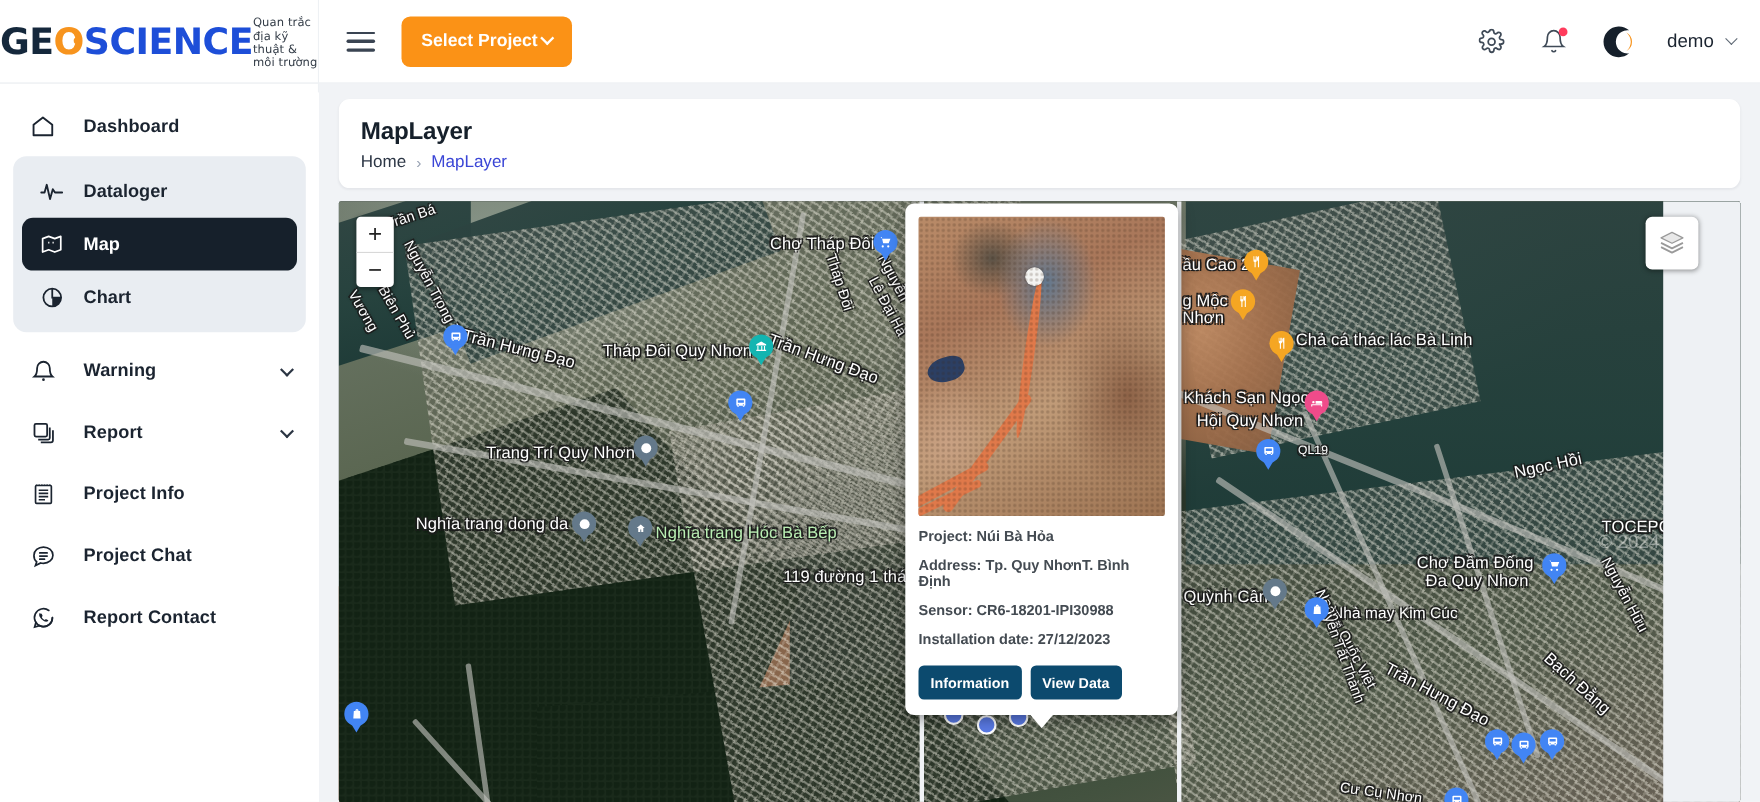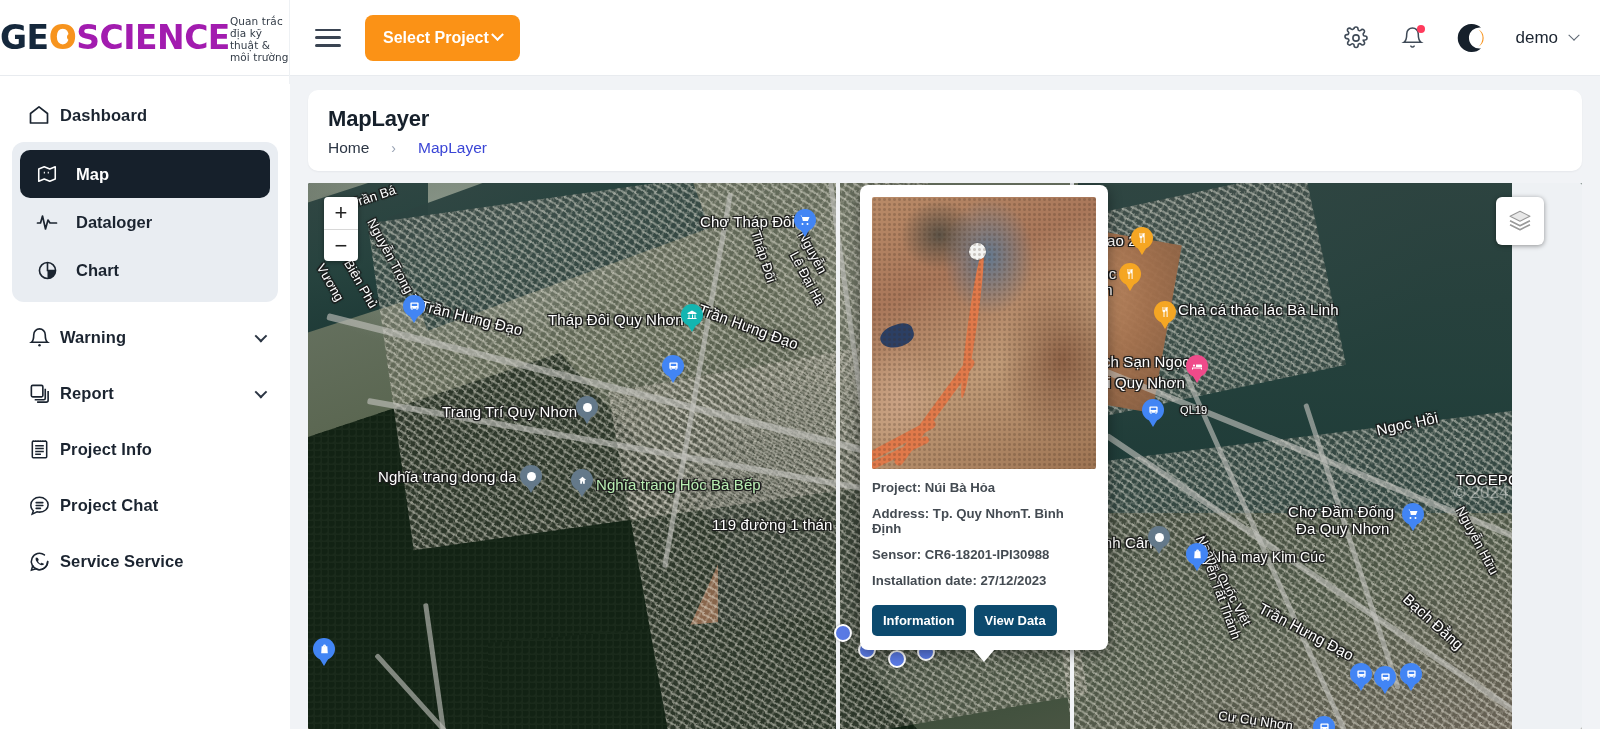--- a/index.html
+++ b/index.html
@@ -33,21 +33,21 @@
     font-family: "DejaVu Sans", sans-serif;
   }
   .logo-geo { color: #15283c; }
   .logo-o {
     color: #f7941e; position: relative; display: inline-block;
   }
   .logo-o .dot {
     position: absolute; width: 6px; height: 6px; border-radius: 50%;
     background: #f7941e; right: 3px; top: 13px;
   }
-  .logo-sci { color: #a21caf; }
+  .logo-sci { color: #1d4ed8; }
   .logo-tag {
     font-size: 10.5px; color: #333c47; margin-top: 3px; letter-spacing: 0.1px;
     font-family: "DejaVu Sans", sans-serif;
   }
 
   .hamburger {
     margin-left: 25px; width: 26px; height: 22px;
     display: flex; flex-direction: column; justify-content: space-between;
     cursor: pointer; padding: 2px 0;
   }
@@ -83,21 +83,21 @@
   .body-row { flex: 1; display: flex; min-height: 0; background: #f1f3f6; }
 
   
   .sidebar {
     width: 290px; flex: 0 0 290px; background: #ffffff;
     padding: 14px 12px 0 12px; overflow: hidden;
   }
   .nav-item {
     height: 50px; display: flex; align-items: center;
     padding: 0 14px; border-radius: 10px; cursor: pointer;
-    gap: 8px; color: #1b2430; margin-bottom: 6px; text-align: right;
+    gap: 24px; color: #1b2430; margin-bottom: 6px; text-align: right;
   }
   .nav-item .label { font-size: 16.5px; font-weight: 600; letter-spacing: 0.1px; }
   .nav-ico { width: 26px; height: 26px; display:flex; align-items:center; justify-content:center; flex: 0 0 26px; }
   .nav-arrow { margin-left: auto; width: 9px; height: 9px; border-right: 2px solid #2b3543; border-bottom: 2px solid #2b3543; transform: rotate(45deg) translateY(-2px); }
   .nav-arrow.up { transform: rotate(-135deg) translate(-2px,-2px); }
 
   .nav-item.active { background: #16202b; color: #ffffff; }
   .nav-item.active .nav-arrow { border-color: #ffffff; }
 
   .submenu { background: #e9edf2; border-radius: 12px; padding: 8px; margin: -4px 0 10px 0; }
@@ -109,21 +109,21 @@
   .sub-item.active { background: #16202b; color: #ffffff; }
 
   
   .content { flex: 1; min-width: 0; padding: 14px 18px 0 18px; display: flex; flex-direction: column; }
   .page-card {
     background: #fff; border-radius: 10px;
     padding: 16px 20px 14px 20px; margin-bottom: 12px;
     box-shadow: 0 1px 2px rgba(16,24,40,.05);
   }
   .page-title { font-size: 22px; font-weight: 700; color: #16202b; letter-spacing: -0.2px; }
-  .crumbs { margin-top: 7px; display: flex; align-items: center; gap: 22px; font-size: 15.5px; }
+  .crumbs { margin-top: 7px; display: flex; align-items: center; gap: 9px; font-size: 15.5px; }
   .crumb-home { color: #2c3645; }
   .crumb-sep { color: #98a2b3; font-size: 14px; }
   .crumb-cur { color: #3b46d6; }
 
   
   .map-wrap {
     flex: 1; position: relative; overflow: hidden; border-radius: 2px;
     background: #2f3b33;
     min-height: 0;
   }
@@ -333,36 +333,36 @@
         <span class="nav-ico">
           <svg width="24" height="24" viewBox="0 0 24 24" fill="none" stroke="currentColor" stroke-width="1.7" stroke-linejoin="round">
               <path d="M3.5 10.5 12 3.8l8.5 6.7V20H3.5z"></path>
             </svg>
         </span>
         <span class="label">Dashboard</span>
       </div>
 
 
       <div class="submenu">
+        <div class="sub-item">
+          <span class="nav-ico">
+            <svg width="24" height="24" viewBox="0 0 24 24" fill="none" stroke="currentColor" stroke-width="1.7" stroke-linecap="round" stroke-linejoin="round">
+                <path d="M2.5 13h3l2-7 3 13 2.5-9 2 3h6.5"></path>
+              </svg>
+          </span>
+          <span class="label">Dataloger</span>
+        </div>
         <div class="sub-item active">
           <span class="nav-ico">
             <svg width="22" height="22" viewBox="0 0 24 24" fill="none" stroke="currentColor" stroke-width="1.7" stroke-linejoin="round">
                 <path d="M3 6.5 9 4.2l6 2.3 6-2.3v13.3l-6 2.3-6-2.3-6 2.3z"></path>
                 <path d="M8.5 10.5h1.2M12.8 10.5H14"></path>
               </svg>
           </span>
           <span class="label">Map</span>
-        </div>
-        <div class="sub-item">
-          <span class="nav-ico">
-            <svg width="24" height="24" viewBox="0 0 24 24" fill="none" stroke="currentColor" stroke-width="1.7" stroke-linecap="round" stroke-linejoin="round">
-                <path d="M2.5 13h3l2-7 3 13 2.5-9 2 3h6.5"></path>
-              </svg>
-          </span>
-          <span class="label">Dataloger</span>
         </div>
         <div class="sub-item">
           <span class="nav-ico">
             <svg width="23" height="23" viewBox="0 0 24 24" fill="none" stroke="currentColor" stroke-width="1.7">
                 <circle cx="12" cy="12" r="8.4"></circle>
                 <path d="M12 3.6V12h8.4"></path>
                 <path d="M12 12 20.4 12A8.4 8.4 0 0 1 12 20.4z" fill="currentColor" stroke="none"></path>
               </svg>
           </span>
           <span class="label">Chart</span>
@@ -414,21 +414,21 @@
       </div>
 
       <div class="nav-item">
         <span class="nav-ico">
           <svg width="23" height="23" viewBox="0 0 24 24" fill="none" stroke="currentColor" stroke-width="1.6" stroke-linecap="round">
               <path d="M20.5 12a8.5 8.5 0 1 1-3.4-6.8"></path>
               <path d="M20.5 12a8.5 8.5 0 0 1-12.1 7.7L3.6 21l1.3-4.6"></path>
               <path d="M9.2 8.4c.3-.6.9-.5 1.2.1l.7 1.4c.2.4 0 .7-.3 1-.4.4-.4.6-.2 1 .4.8 1.3 1.7 2.1 2.1.4.2.6.2 1-.2.3-.3.6-.5 1-.3l1.4.7c.6.3.7.9.1 1.2-1 .6-2.3.6-3.6 0a9 9 0 0 1-4.2-4.2c-.6-1.3-.6-2.6 0-3.6z" fill="currentColor" stroke="none"></path>
             </svg>
         </span>
-        <span class="label">Service Service</span>
+        <span class="label">Report Contact</span>
       </div>
     </div>
 
     <div class="content">
 
       <div class="page-card">
         <div class="page-title">MapLayer</div>
         <div class="crumbs">
           <span class="crumb-home">Home</span>
           <span class="crumb-sep">›</span>
@@ -659,21 +659,21 @@
         </div>
 
         <div id="sensors-layer">
             <div class="sensor-dot" style="left: 526px; top: 441px;"></div>
             <div class="sensor-dot" style="left: 550px; top: 458px;"></div>
             <div class="sensor-dot" style="left: 580px; top: 467px;"></div>
             <div class="sensor-dot" style="left: 609px; top: 460px;"></div>
             <div class="sensor-dot" style="left: 632px; top: 442px;"></div>
           </div>
 
-        <div class="popup" style="left: 515px; top: 2px; margin-left: 37px;">
+        <div class="popup" style="left: 515px; top: 2px;">
           <div class="popup-photo">
             <div class="photo-soil-a"></div>
             <div class="cable" style="left:96px;top:52px;width:9px;height:150px;border-radius:50%;transform:rotate(8deg);"></div>
             <div class="cable" style="left:58px;top:150px;width:9px;height:130px;transform:rotate(36deg);"></div>
             <div class="cable" style="left:10px;top:196px;width:9px;height:110px;transform:rotate(62deg);"></div>
             <div class="cable" style="left:6px;top:212px;width:7px;height:105px;transform:rotate(64deg);"></div>
             <div class="cable-white-cap" style="left:97px;top:46px;"></div>
             <div class="blue-shoe" style="left:8px;top:128px;"></div>
             <div class="photo-grain"></div>
           </div>

